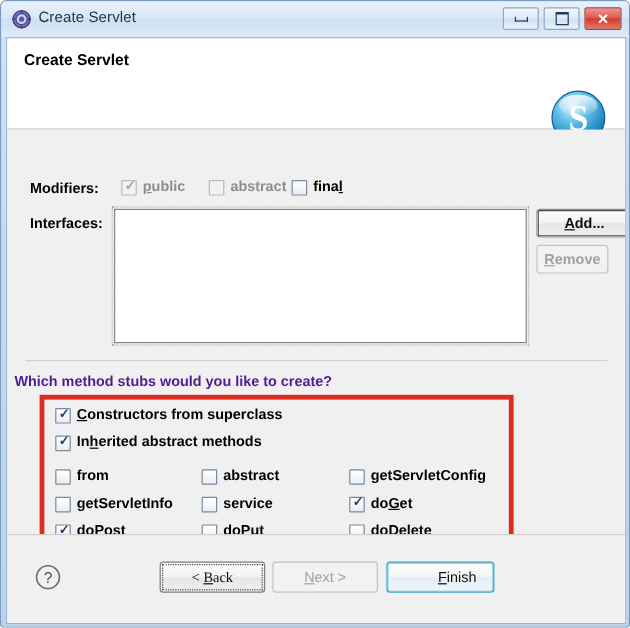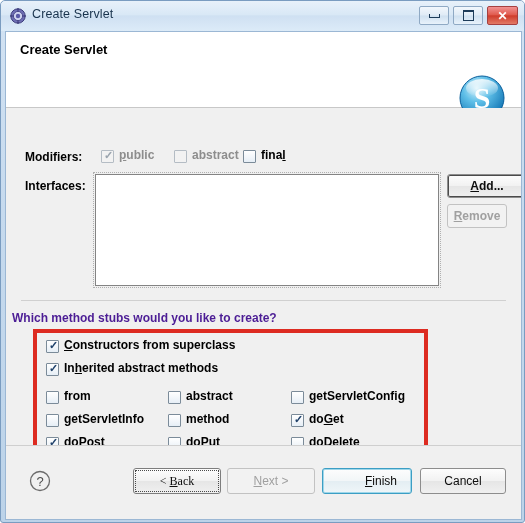--- a/index.html
+++ b/index.html
@@ -393,21 +393,21 @@
           <span class="cb"></span>
           <span class="txt">doH<span class="u">e</span>ad</span>
         </div>
 
         <div class="cbrow cb-destroy">
           <span class="cb"></span>
           <span class="txt">abstract</span>
         </div>
         <div class="cbrow cb-service">
           <span class="cb"></span>
-          <span class="txt">method</span>
+          <span class="txt">service</span>
         </div>
         <div class="cbrow cb-doput">
           <span class="cb"></span>
           <span class="txt">doP<span class="u">u</span>t</span>
         </div>
         <div class="cbrow cb-dooptions">
           <span class="cb"></span>
           <span class="txt">do<span class="u">O</span>ptions</span>
         </div>
 
@@ -445,19 +445,16 @@
 
       <div class="btn btn-back dotted">
         <span>&lt; <span class="u">B</span>ack</span>
       </div>
       <div class="btn btn-next disabled">
         <span><span class="u">N</span>ext &gt;</span>
       </div>
       <div class="btn btn-finish default">
         <span><span class="u">F</span>inish</span>
       </div>
-      <div class="btn btn-cancel">
-        <span>Cancel</span>
-      </div>
     </div>
 
   </div>
 </div>
 
 </body></html>

